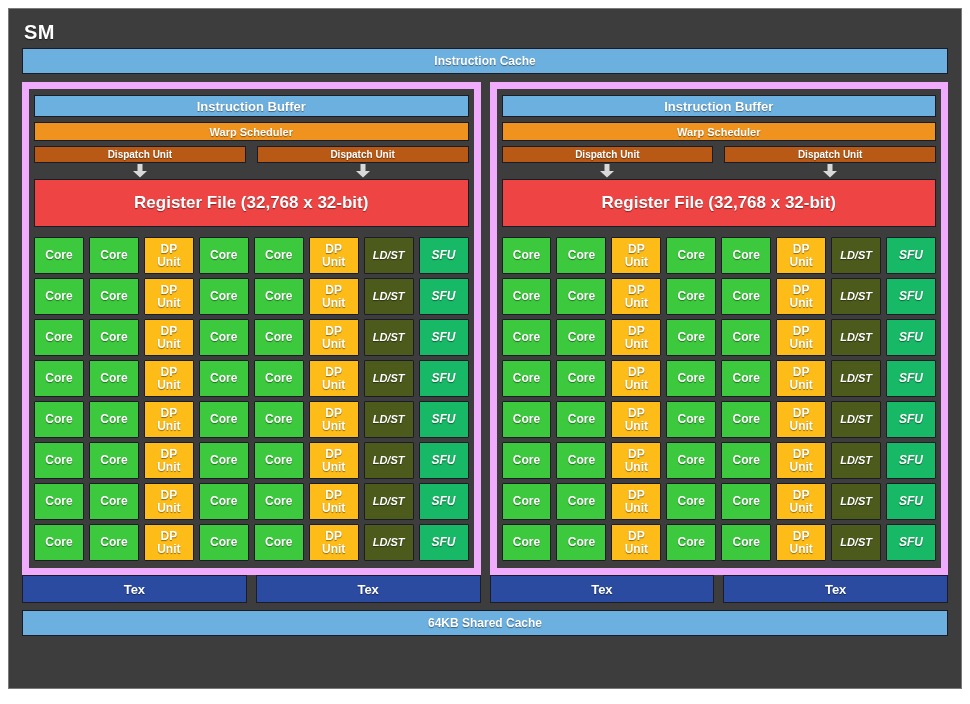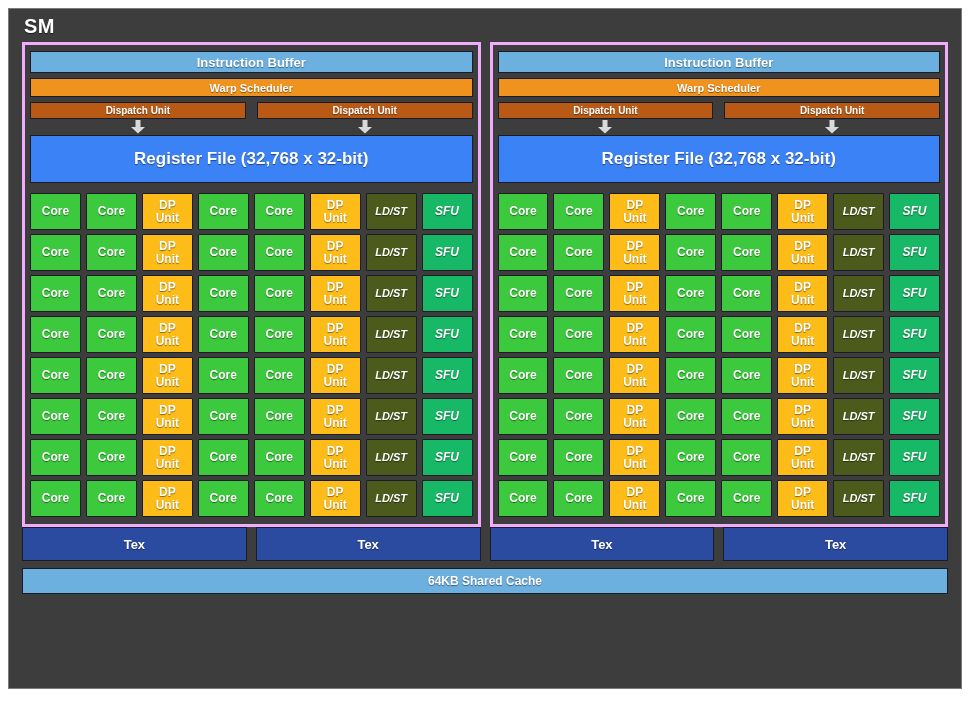--- a/index.html
+++ b/index.html
@@ -17,21 +17,21 @@
   
   #sm-panel {
     position: absolute;
     left: 8px;
     top: 8px;
     width: 954px;
     height: 681px;
     box-sizing: border-box;
     background: #3d3d3d;
     border: 1px solid #7a7a7a;
-    padding: 6px 13px 10px 13px;
+    padding: 12px 13px 10px 13px;
   }
   #sm-title {
     color: #ffffff;
     font-size: 20px;
     font-weight: bold;
     line-height: 22px;
     letter-spacing: .5px;
     padding-left: 2px;
     margin-bottom: 5px;
     text-shadow: 0 1px 1px rgba(0,0,0,.6);
@@ -47,21 +47,21 @@
     font-weight: bold;
     text-align: center;
     border: 1px solid #1c1c28;
     text-shadow: 0 1px 1px rgba(0,0,0,.45);
     overflow: hidden;
   }
 
   .c-lightblue { background: #6cb0e0; }
   .c-orange    { background: #f0921e; }
   .c-dispatch  { background: #b85a15; }
-  .c-teal      { background: #3b82f6; }
+  .c-teal      { background: #ef4444; }
   .c-core      { background: #3dc93d; }
   .c-dp        { background: #fdbc17; }
   .c-ldst      { background: #4c5a1c; }
   .c-sfu       { background: #17b866; font-style: italic; }
   .c-tex       { background: #2b4ba0; }
 
   
   #instruction-cache {
     width: 100%;
     height: 26px;
@@ -71,21 +71,21 @@
 
   
   #partitions {
     display: flex;
     gap: 9px;
     width: 100%;
   }
   .partition {
     box-sizing: border-box;
     flex: 1 1 0;
-    border: 3px solid #f0abfc;
+    border: 7px solid #f0abfc;
     background: #3d3d3d;
     padding: 6px 5px 7px 5px;
   }
   .part-ib {
     width: 100%;
     height: 22px;
     font-size: 13px;
     margin-bottom: 5px;
   }
   .part-ws {
@@ -153,36 +153,37 @@
     margin-bottom: 7px;
   }
   #tex-row {
     display: flex;
     gap: 9px;
     width: 100%;
     margin-bottom: 7px;
   }
   .tex-blk {
     flex: 1 1 0;
-    height: 34px;
+    height: 28px;
     font-size: 13px;
   }
   #shared-memory {
     width: 100%;
     height: 26px;
     font-size: 12px;
   }
 </style>
 </head>
 <body>
 
 <div id="sm-panel">
 
   <div id="sm-title">SM</div>
 
+  <div id="instruction-cache" class="blk c-lightblue">Instruction Cache</div>
 
   <div id="partitions">
 
     <div class="partition">
       <div class="blk c-lightblue part-ib">Instruction Buffer</div>
 
       <div class="blk c-orange part-ws">Warp Scheduler</div>
 
       <div class="dispatch-row">
         <div class="blk c-dispatch dispatch-unit">Dispatch Unit</div>

